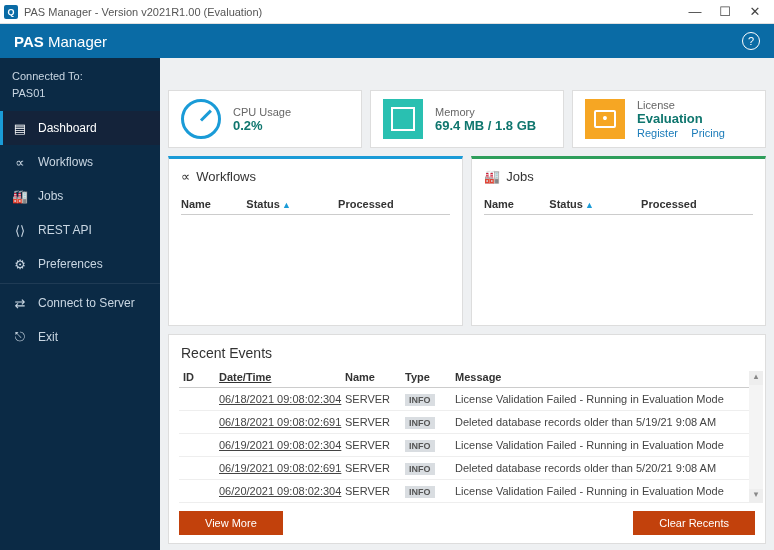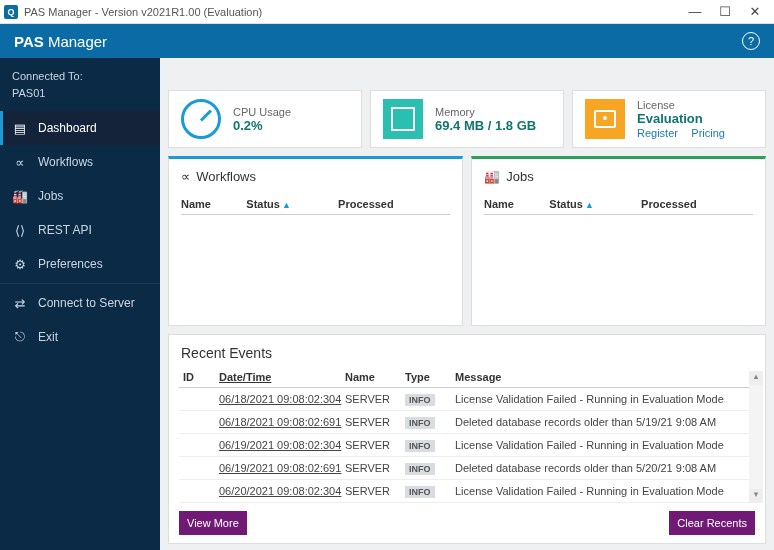--- a/index.html
+++ b/index.html
@@ -57,21 +57,21 @@
 .events-head, .event-row { display: flex; align-items: center; font-size: 11px; }
 .events-head { font-weight: 600; border-bottom: 1px solid #ccc; padding: 4px 0; }
 .col-id { width: 40px; padding-left: 4px; }
 .col-dt { width: 126px; text-decoration: underline; }
 .col-nm { width: 60px; }
 .col-ty { width: 50px; }
 .col-msg { flex: 1; }
 .event-row { border-bottom: 1px solid #eee; padding: 5px 0; color: #444; }
 .info-badge { background: #d9dde1; color: #555; font-size: 9px; padding: 1px 4px; border-radius: 0; font-weight: 600; }
 .events-footer { display: flex; justify-content: space-between; margin-top: 8px; }
-.btn { background: #701a75; color: #fff; border: none; padding: 6px 8px; font-size: 11px; cursor: pointer; }
+.btn { background: #c2410c; color: #fff; border: none; padding: 6px 26px; font-size: 11px; cursor: pointer; }
 .scroll-track { position: absolute; right: 2px; top: 36px; width: 14px; bottom: 40px; background: #f4f4f4; }
 .scroll-up, .scroll-down { position: absolute; left: 0; width: 14px; height: 14px; text-align: center; font-size: 9px; color: #888; background: #eee; cursor: pointer; }
 .scroll-up { top: 0; } .scroll-down { bottom: 0; }
 </style>
 </head>
 <body>
 
 <div class="titlebar">
   <div class="app-icon">Q</div>
   <div class="title">PAS Manager - Version v2021R1.00 (Evaluation)</div>

